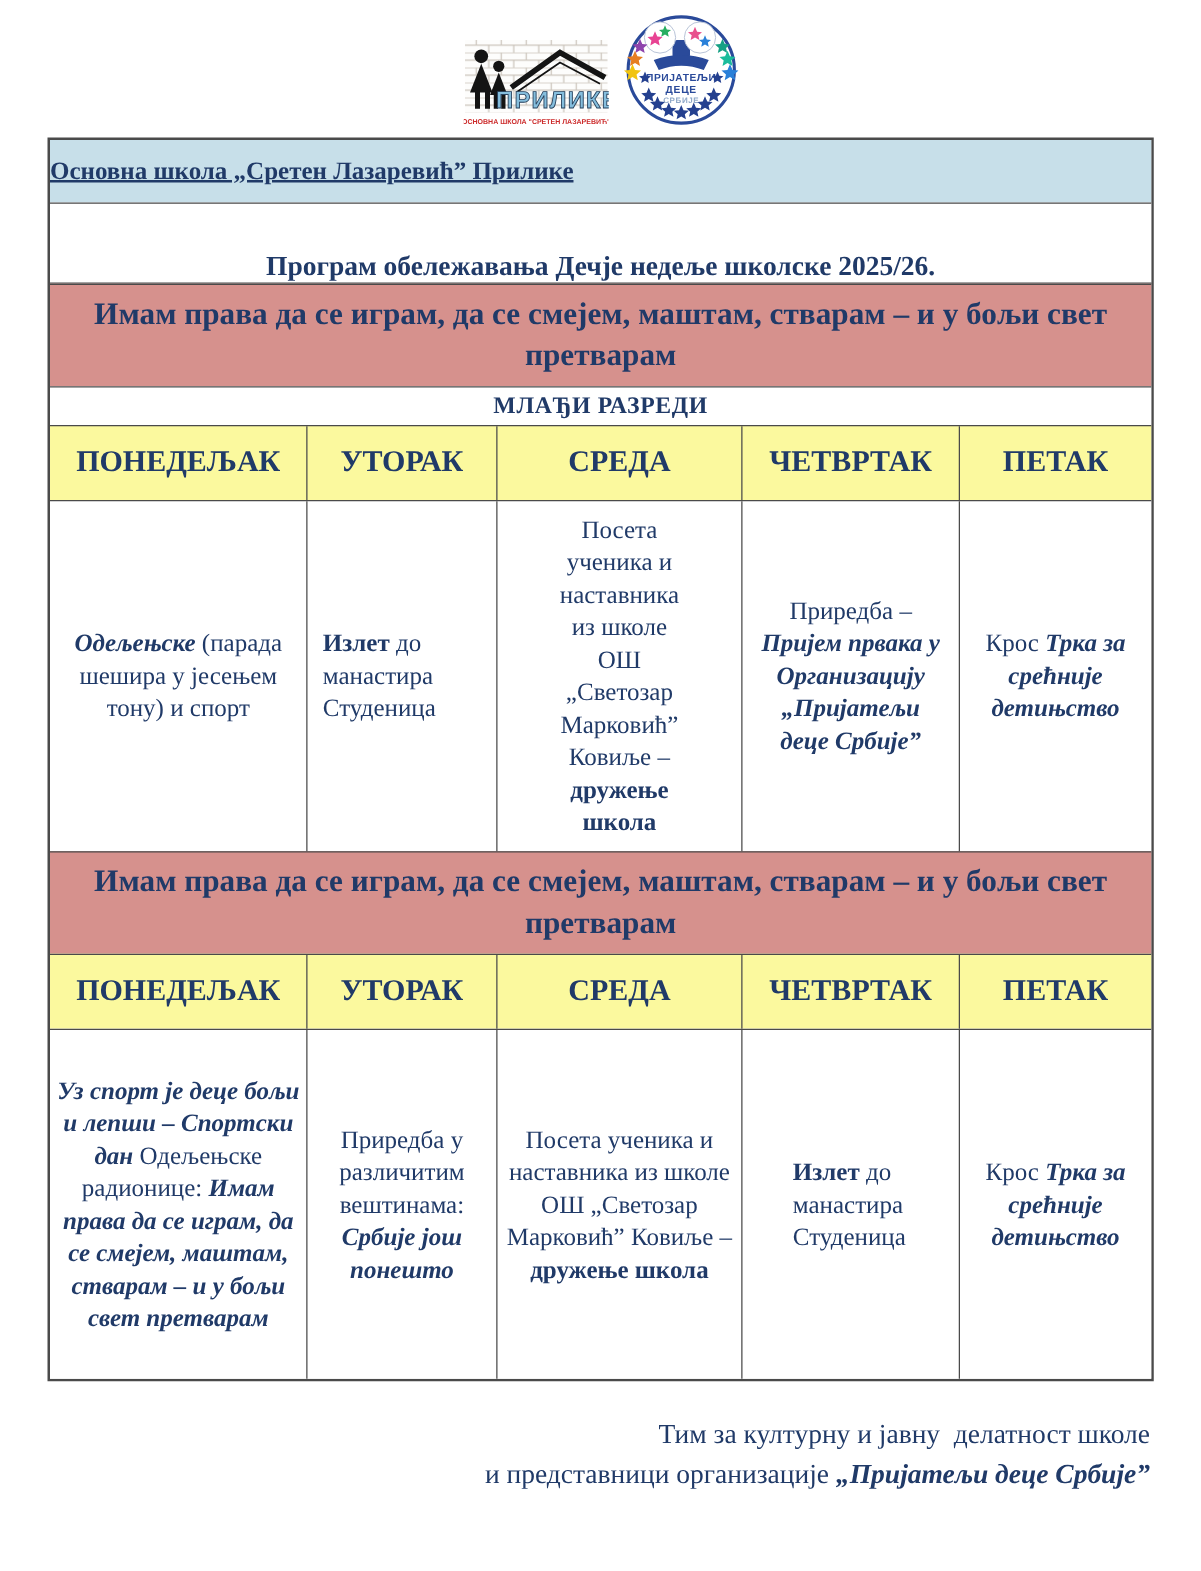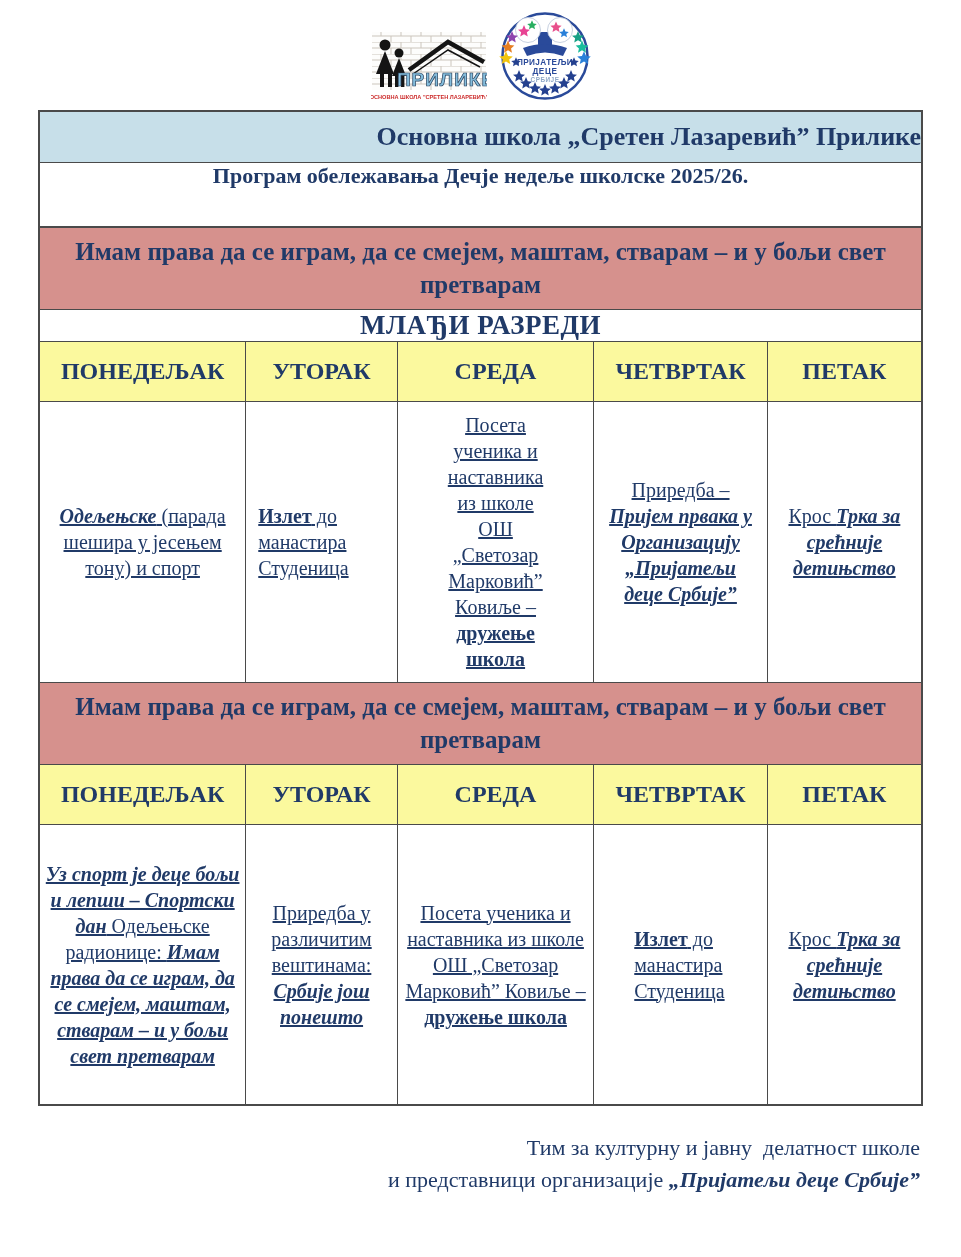--- a/index.html
+++ b/index.html
@@ -13,35 +13,35 @@
     font-family:"Liberation Serif","DejaVu Serif",serif;color:var(--navy);
   }
   
   .logos{display:flex;justify-content:center;align-items:flex-end;gap:12px;padding-top:8px;height:102px;}
   .logo-school{width:116px;height:72px;}
   .logo-friends{width:92px;height:92px;}
   
   .tbl{margin:8px 38px 0 38px;border:2px solid var(--border);}
   .tbl > * + *, .section-block > *{border-top:1.5px solid var(--border);}
   .row{width:100%;}
-  .title-row{background:var(--blue);min-height:50px;display:flex;align-items:center;justify-content:flex-end;
-    font-weight:bold;font-size:26px;}
-  .program-row{min-height:64px;display:flex;align-items:flex-start;justify-content:center;
+  .title-row{background:var(--blue);min-height:50px;display:flex;align-items:center;justify-content:flex-start;
+    font-weight:bold;font-size:20px;text-decoration:underline;}
+  .program-row{min-height:64px;display:flex;align-items:flex-end;justify-content:center;
     font-weight:bold;font-size:22px;background:#fff;}
   .slogan-row{background:var(--pink);min-height:76px;display:flex;align-items:center;justify-content:center;
     text-align:center;font-weight:bold;font-size:25px;line-height:1.3;padding:8px 14px;}
   .section-title-row{min-height:31px;display:flex;align-items:center;justify-content:center;
-    font-weight:bold;font-size:27px;background:#fff;letter-spacing:0.5px;}
+    font-weight:bold;font-size:19px;background:#fff;letter-spacing:0.5px;}
   .grid5{display:grid;grid-template-columns:23.3fr 17.2fr 22.3fr 19.7fr 17.5fr;}
   .days-row{background:var(--yellow);min-height:60px;}
   .day-cell{display:flex;align-items:center;justify-content:center;font-weight:bold;font-size:24px;}
   .bl{border-left:1.5px solid var(--border);}
   .content-row{background:#fff;}
   .content-row .cell{display:flex;align-items:center;justify-content:center;padding:10px 2px;
-    font-size:20px;line-height:1.3;text-decoration:underline;}
+    font-size:20px;line-height:1.3;}
   .section-block:nth-of-type(1) .content-row{min-height:262px;}
   .section-block:nth-of-type(2) .content-row{min-height:280px;}
   .cell-inner{text-align:center;}
   .cell-inner.left{text-align:left;}
   .seg-b{font-weight:bold;}
   .seg-bi{font-weight:bold;font-style:italic;}
   
   .footer{margin:26px 41px 0 38px;text-align:right;font-size:22px;line-height:1.45;}
   .footer .pre{white-space:pre-wrap;margin-left:18px;}
 </style>

